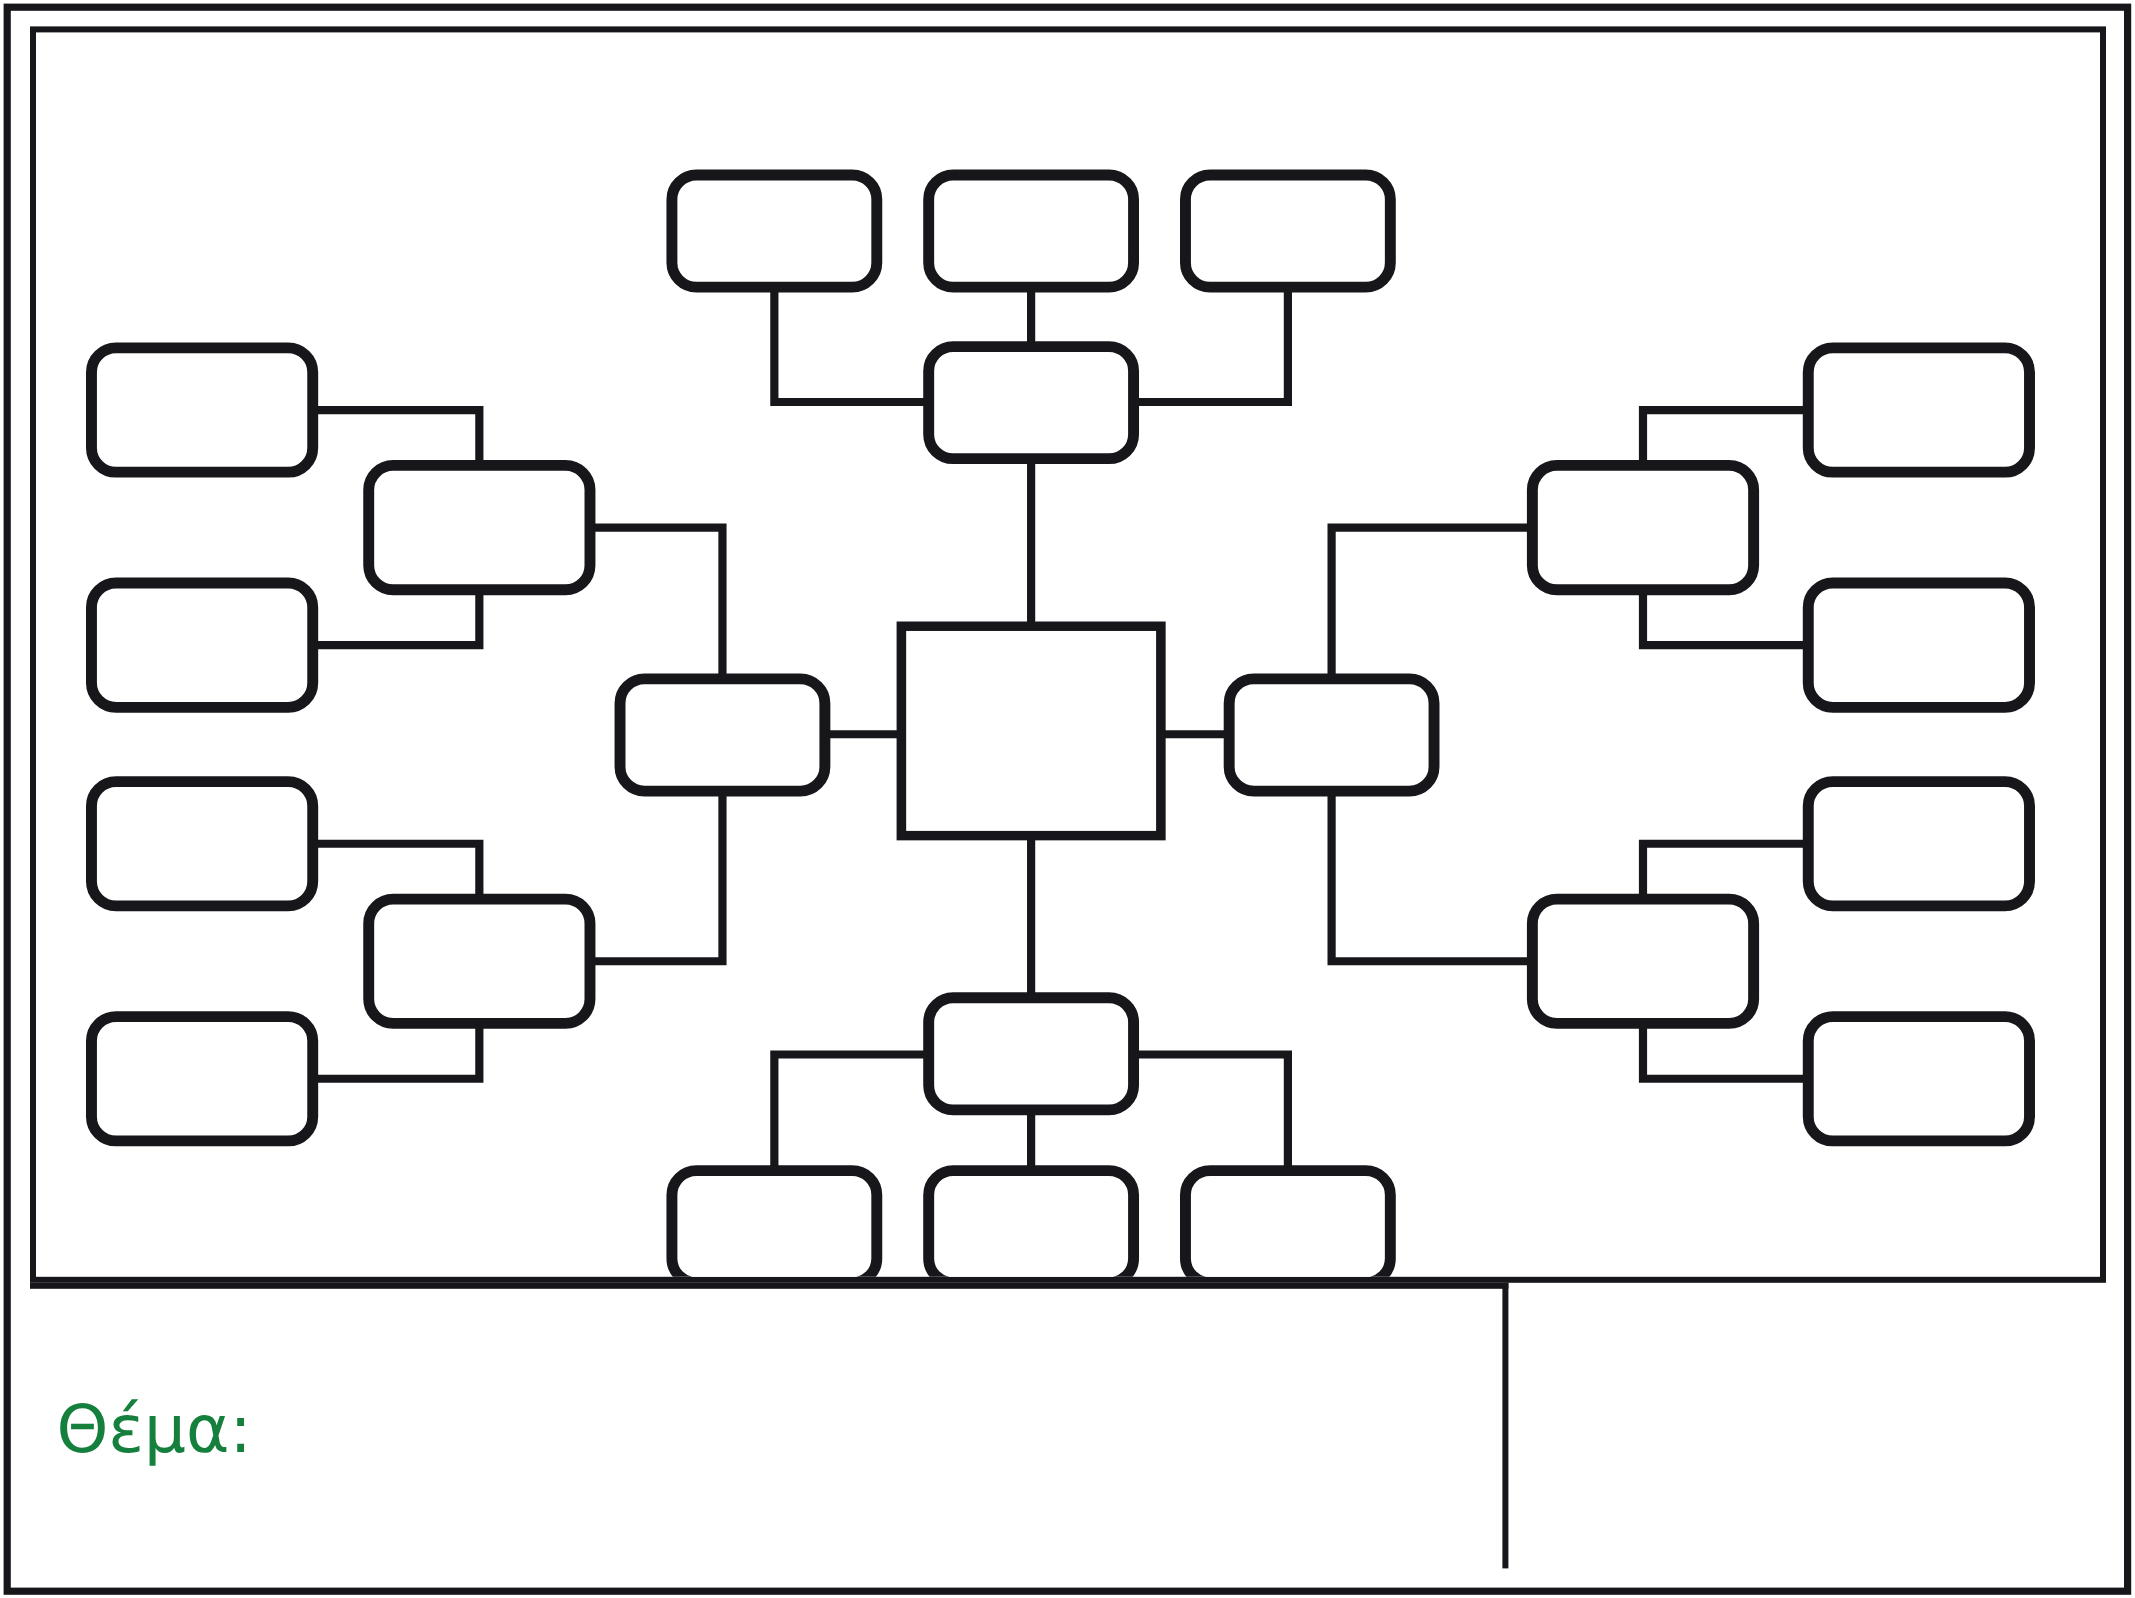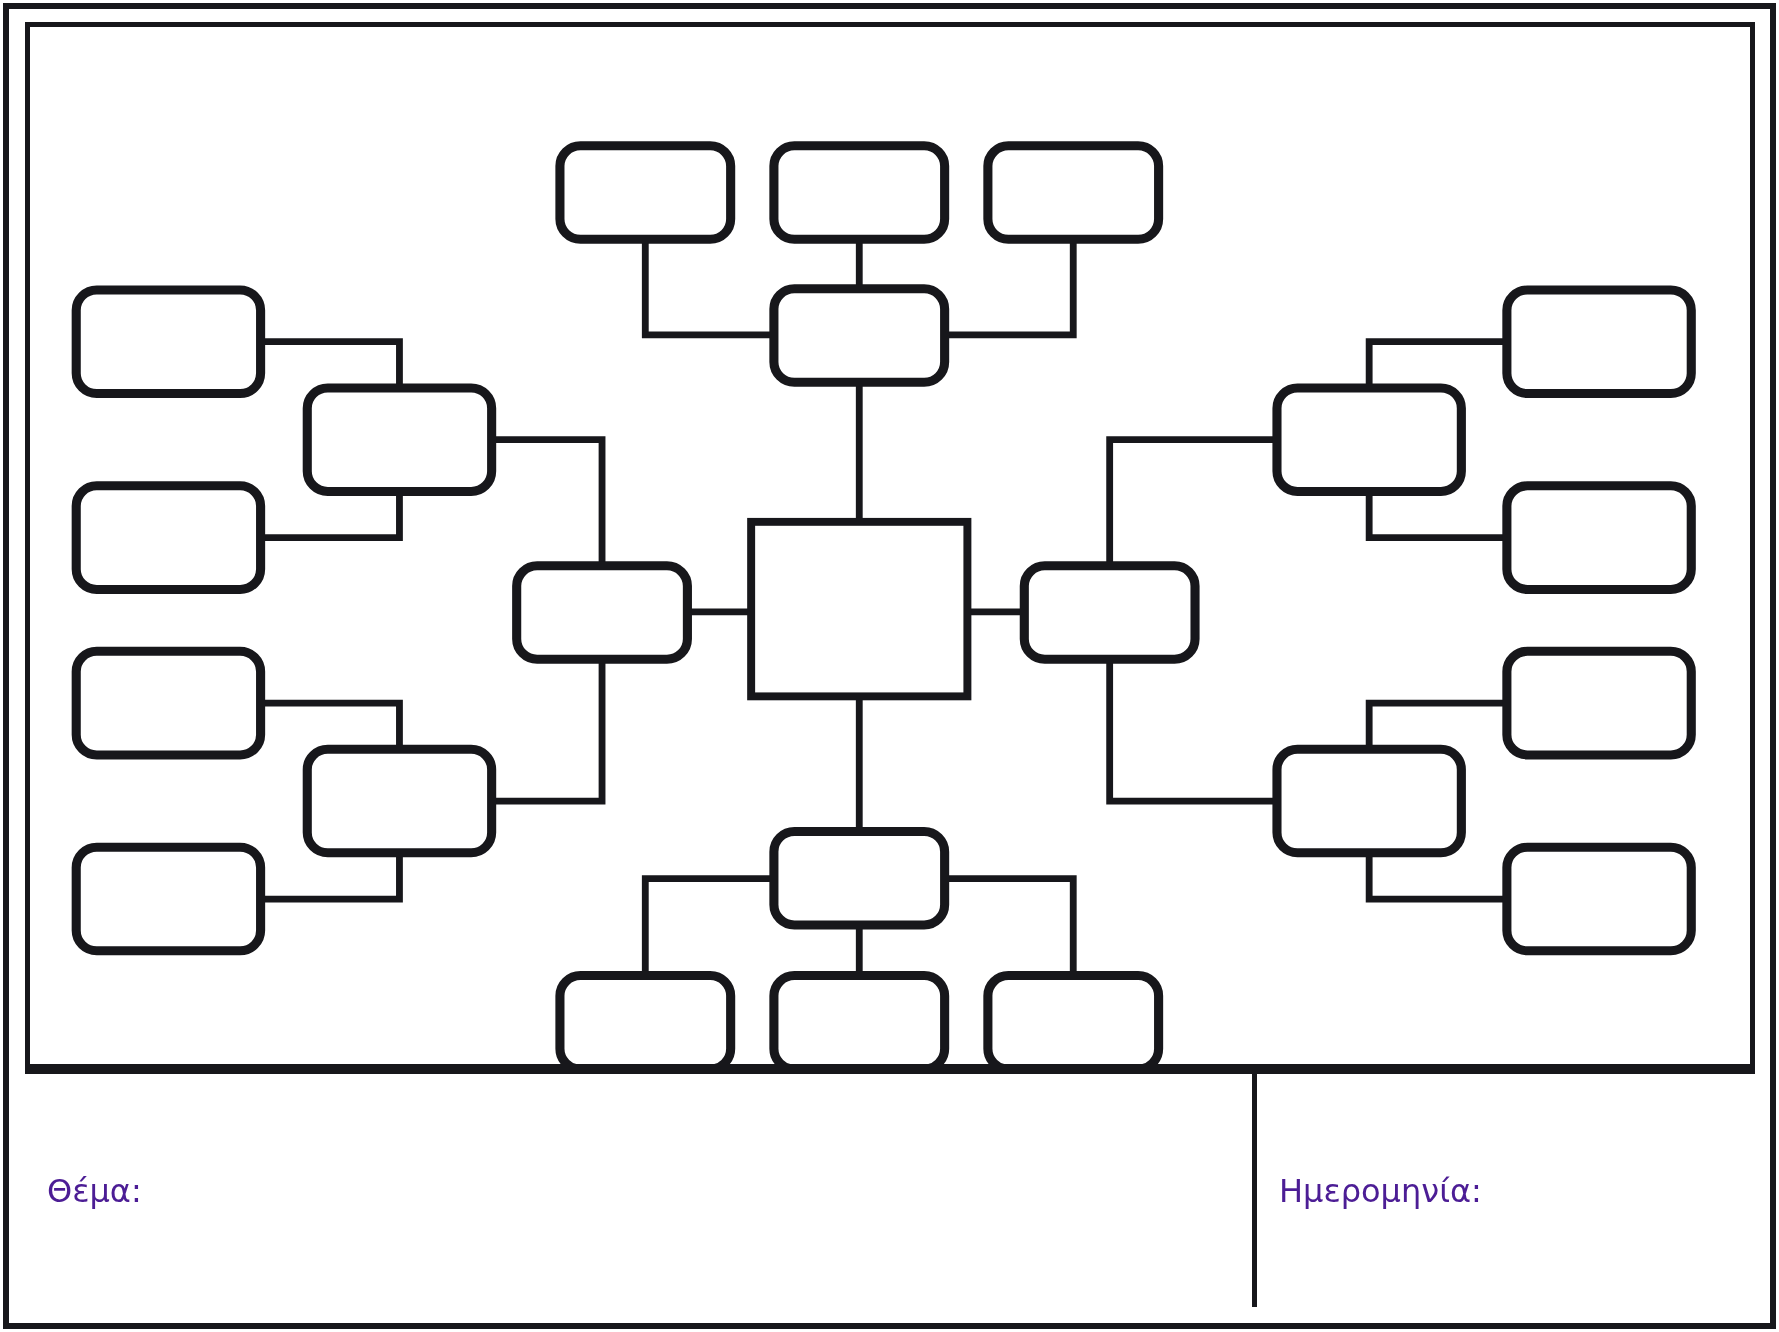--- a/index.html
+++ b/index.html
@@ -70,22 +70,22 @@
   #footer-topic {
     width: 1232px;
     border-top: 5px solid #17171b;
     border-right: 5px solid #17171b;
   }
   #footer-date {
     flex: 1;
     border-top: 5px solid #17171b;
   }
   .footer-label {
-    font-size: 32px;
-    color: #4c1d95;
+    font-size: 55px;
+    color: #15803d;
     font-family: "DejaVu Sans", "Liberation Sans", sans-serif;
     letter-spacing: 0px;
     white-space: nowrap;
   }
   .node-rect {
     fill: #ffffff;
     stroke: #17171b;
   }
   .connector {
     fill: none;
@@ -176,19 +176,15 @@
           <text x="733" y="528.5" text-anchor="middle" font-family="&quot;DejaVu Sans&quot;, &quot;Liberation Sans&quot;, sans-serif" font-size="20" fill="#17171b"></text>
         </g>
     </svg>
   </div>
 
   <div id="footer">
     <div class="footer-cell" id="footer-topic">
       <span class="footer-label">Θέμα:</span>
       <span class="footer-label"></span>
     </div>
-    <div class="footer-cell" id="footer-date">
-      <span class="footer-label">Ημερομηνία:</span>
-      <span class="footer-label"></span>
-    </div>
   </div>
 
 </div>
 
 </body></html>

